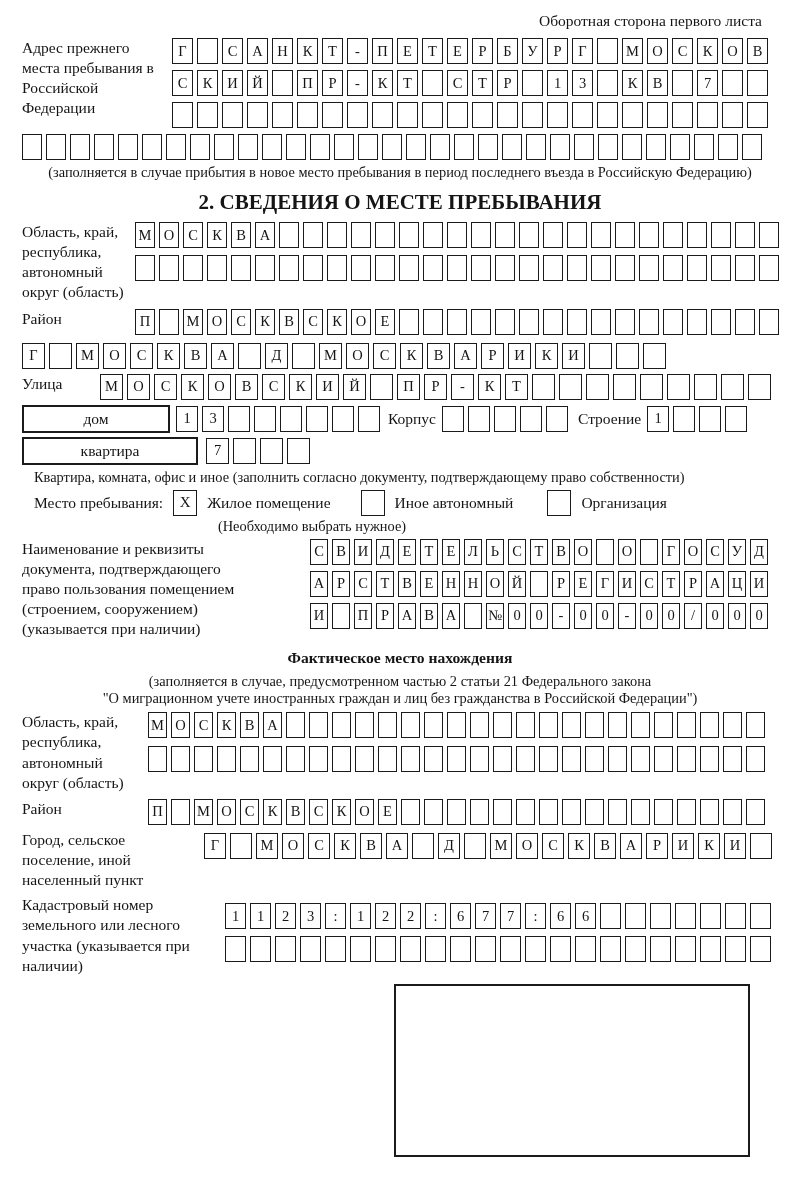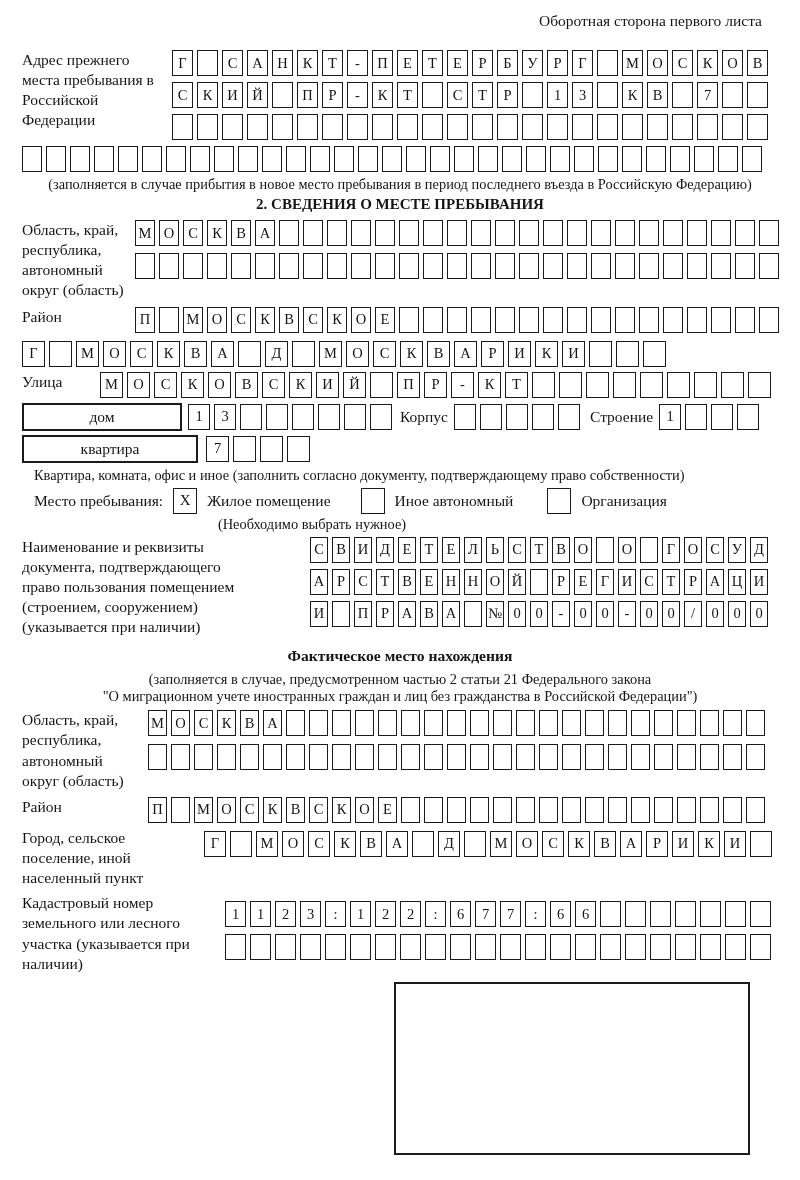--- a/index.html
+++ b/index.html
@@ -20,21 +20,21 @@
   .cw21 .cell{width:21px}
   .cw20 .cell{width:20px}
   .cw19 .cell{width:19px}
   .cw23 .cell{width:23px}
   .cw22 .cell{width:22px}
   .cw18 .cell{width:18px}
   .cw21c .cell{width:21px}
 
   .note{font-size:14.4px;text-align:center;}
   .note-left{font-size:14.4px;margin-left:12px;}
-  .sec-title{font-size:15px;font-weight:bold;text-align:center;margin:3px 0 7px 0;}
+  .sec-title{font-size:21px;font-weight:bold;text-align:center;margin:9px 0 7px 0;}
 
   .row-inline{display:flex;align-items:center;}
   .bigbox{box-sizing:border-box;height:28px;border:2px solid #1b1b1b;
           display:flex;align-items:center;justify-content:center;font-size:15.5px;}
   .inline-label{font-size:15.5px;}
 
   .cbox{box-sizing:border-box;width:24px;height:26px;border:1.8px solid #1b1b1b;
         display:inline-flex;align-items:center;justify-content:center;
         font-size:15px;margin:0 10px;}
 
@@ -42,21 +42,21 @@
               margin:8px 0 0 372px;background:#fff;}
   .mt4{margin-top:4px}.mt5{margin-top:5px}.mt6{margin-top:6px}
 </style>
 </head>
 <body>
 
 <div class="page">
 
   <div class="header-note">Оборотная сторона первого листа</div>
 
-  <div class="group" style="margin-top:20px">
+  <div class="group" style="margin-top:8px">
     <div class="glabel" style="flex:0 0 150px">Адрес прежнего места пребывания в Российской Федерации</div>
     <div class="rows" style="gap:6px">
       <div class="cells cw21">
           <span class="cell">Г</span>
           <span class="cell"></span>
           <span class="cell">С</span>
           <span class="cell">А</span>
           <span class="cell">Н</span>
           <span class="cell">К</span>
           <span class="cell">Т</span>
@@ -320,21 +320,21 @@
         <span class="cell"></span>
         <span class="cell"></span>
         <span class="cell"></span>
         <span class="cell"></span>
         <span class="cell"></span>
         <span class="cell"></span>
       </div>
   </div>
 
   <div class="row-inline mt5">
-    <div class="bigbox" style="width:160px">дом</div>
+    <div class="bigbox" style="width:148px">дом</div>
     <div class="cells cw22" style="margin-left:6px">
         <span class="cell">1</span>
         <span class="cell">3</span>
         <span class="cell"></span>
         <span class="cell"></span>
         <span class="cell"></span>
         <span class="cell"></span>
         <span class="cell"></span>
         <span class="cell"></span>
       </div>

